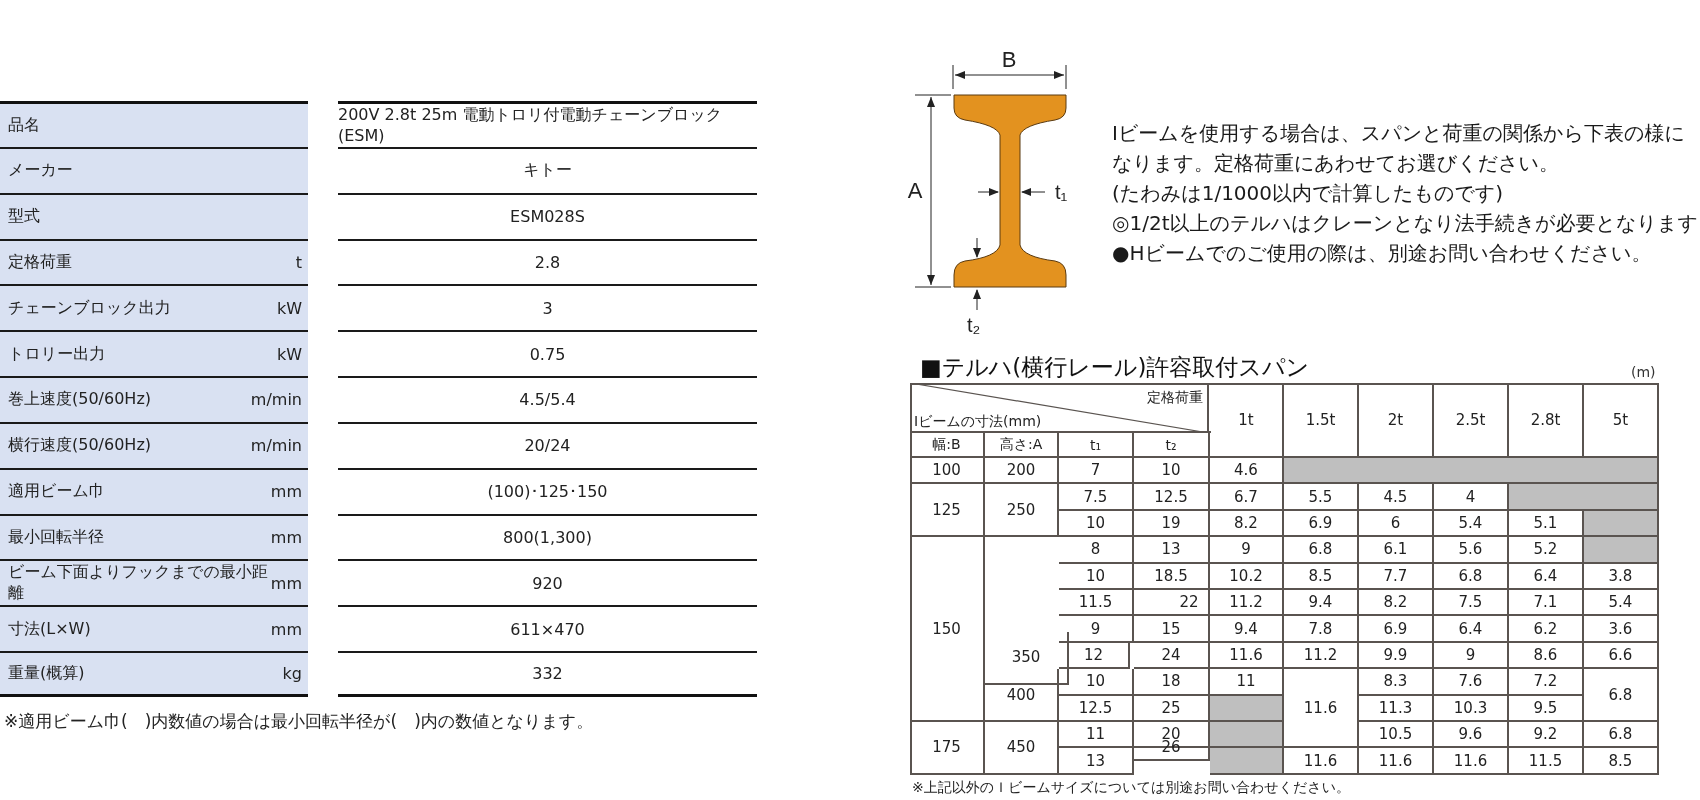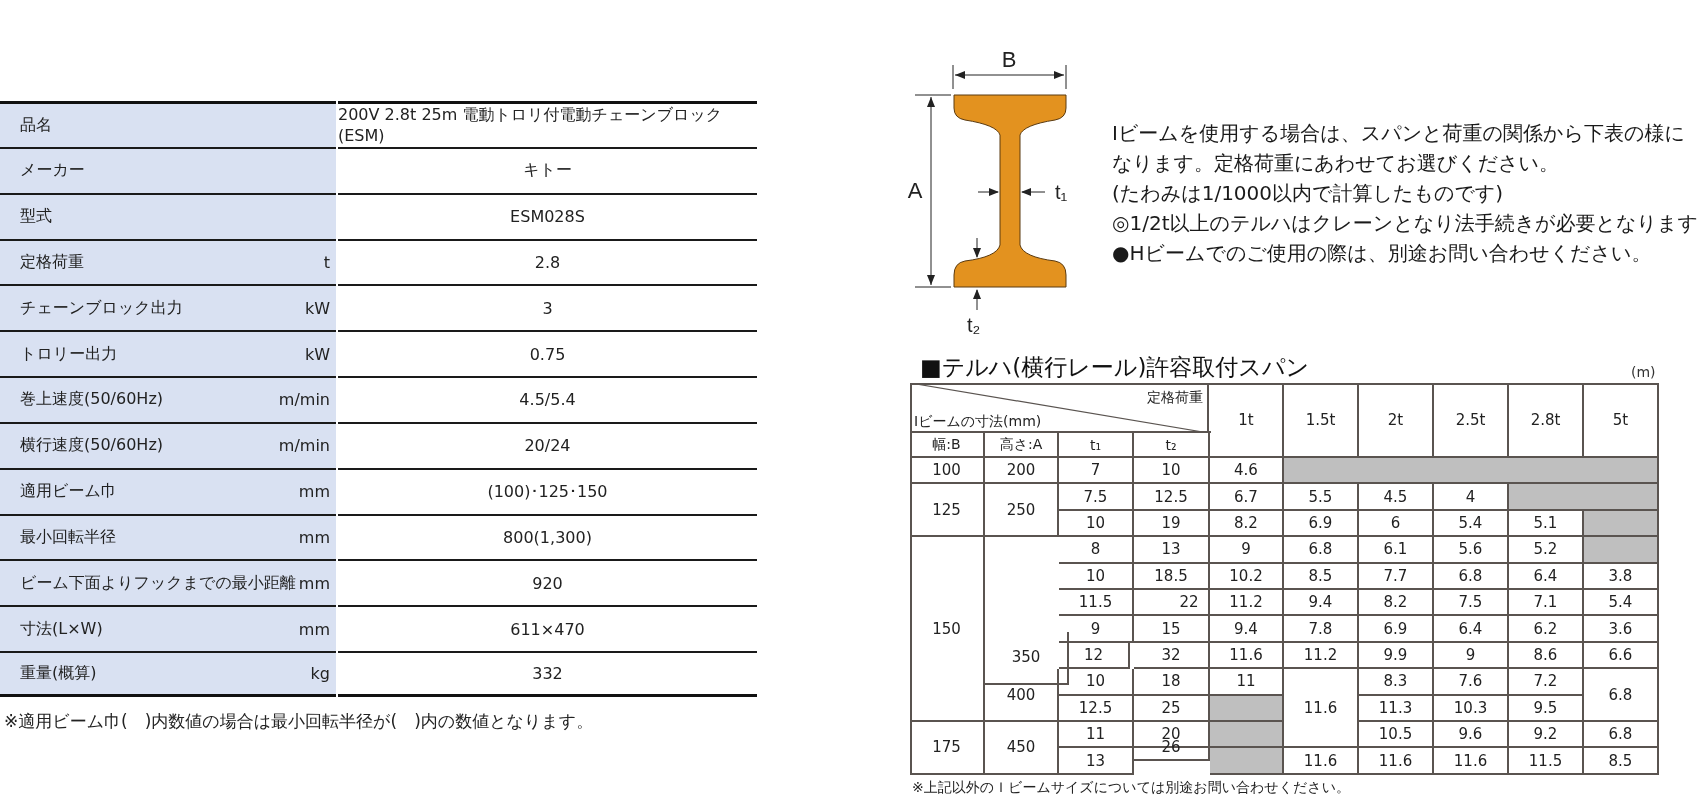--- a/index.html
+++ b/index.html
@@ -3,23 +3,23 @@
 <meta charset="utf-8">
 <style>
   * { box-sizing: border-box; margin: 0; padding: 0; }
   html, body { width: 1700px; height: 800px; background: #ffffff; overflow: hidden; }
   body { position: relative; font-family: "DejaVu Sans", "Liberation Sans", sans-serif; color: #1a1a1a; }
 
   
   .spec { position: absolute; left: 0; top: 101px; width: 757px; }
   .spec-row { position: relative; height: 45.85px; display: flex; }
   .spec-label {
-    width: 336px; height: 100%; background: #d9e1f2;
+    width: 308px; height: 100%; background: #d9e1f2;
     display: flex; align-items: center; justify-content: space-between;
-    padding: 0 4px 0 20px; font-size: 16px; color: #222;
+    padding: 0 4px 0 8px; font-size: 16px; color: #222;
     border-top: 2px solid #1a1a1a;
   }
   .spec-label .unit { padding-right: 2px; }
   .spec-value {
     position: absolute; left: 338px; width: 419px; height: 100%;
     display: flex; align-items: center; justify-content: center;
     font-size: 16px; color: #222;
     border-top: 2px solid #1a1a1a;
   }
   .spec-row:first-child .spec-label, .spec-row:first-child .spec-value { border-top: 3px solid #111; }
@@ -270,21 +270,21 @@
     <div class="cell " style="left: 674px; width: 75px; top: 207px; height: 26.4px;">5.4</div>
     <div class="cell " style="left: 149px; width: 75px; top: 233.4px; height: 26.4px;">9</div>
     <div class="cell " style="left: 224px; width: 76px; top: 233.4px; height: 26.4px;">15</div>
     <div class="cell " style="left: 300px; width: 74px; top: 233.4px; height: 26.4px;">9.4</div>
     <div class="cell " style="left: 374px; width: 75px; top: 233.4px; height: 26.4px;">7.8</div>
     <div class="cell " style="left: 449px; width: 75px; top: 233.4px; height: 26.4px;">6.9</div>
     <div class="cell " style="left: 524px; width: 75px; top: 233.4px; height: 26.4px;">6.4</div>
     <div class="cell " style="left: 599px; width: 75px; top: 233.4px; height: 26.4px;">6.2</div>
     <div class="cell " style="left: 674px; width: 75px; top: 233.4px; height: 26.4px;">3.6</div>
     <div class="cell " style="left: 149px; width: 71px; top: 259.8px; height: 26.4px;">12</div>
-    <div class="cell " style="left: 224px; width: 76px; top: 259.8px; height: 26.4px;">32</div>
+    <div class="cell " style="left: 224px; width: 76px; top: 259.8px; height: 26.4px;">24</div>
     <div class="cell " style="left: 300px; width: 74px; top: 259.8px; height: 26.4px;">11.6</div>
     <div class="cell " style="left: 374px; width: 75px; top: 259.8px; height: 26.4px;">11.2</div>
     <div class="cell " style="left: 449px; width: 75px; top: 259.8px; height: 26.4px;">9.9</div>
     <div class="cell " style="left: 524px; width: 75px; top: 259.8px; height: 26.4px;">9</div>
     <div class="cell " style="left: 599px; width: 75px; top: 259.8px; height: 26.4px;">8.6</div>
     <div class="cell " style="left: 674px; width: 75px; top: 259.8px; height: 26.4px;">6.6</div>
     <div class="cell " style="left: 149px; width: 75px; top: 286.2px; height: 26.4px;">10</div>
     <div class="cell " style="left: 224px; width: 76px; top: 286.2px; height: 26.4px;">18</div>
     <div class="cell " style="left: 300px; width: 74px; top: 286.2px; height: 26.4px;">11</div>
     <div class="cell " style="left: 449px; width: 75px; top: 286.2px; height: 26.4px;">8.3</div>

